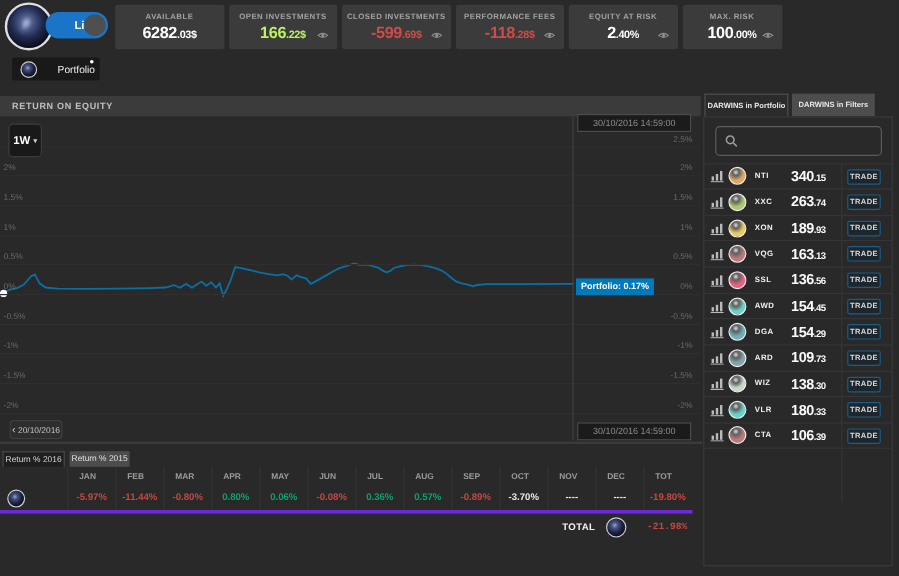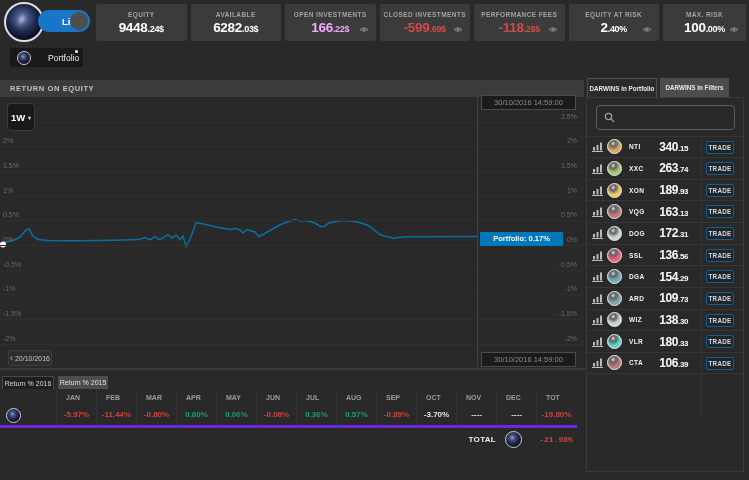--- a/index.html
+++ b/index.html
@@ -26,21 +26,21 @@
 .gridline{position:absolute;left:0;width:584px;height:1px;background:#2f2f2f;}
 .tick{position:absolute;font-size:7px;color:#6b6b6b;}
 .tick.left{left:3px;}
 .tick.right{right:7px;text-align:right;}
 #range-btn{position:absolute;left:7px;top:103px;width:28px;height:28px;background:#191919;border:1px solid #3c3c3c;border-radius:4px;color:#fff;font-size:9.5px;font-weight:bold;text-align:center;line-height:28px;box-sizing:border-box;}
 #range-btn .car{font-size:6px;vertical-align:1px;color:#cfcfcf;}
 #crosshair{position:absolute;left:477px;top:97px;width:1px;height:270px;background:#414141;}
 .datebox{position:absolute;left:481px;width:95px;height:15px;background:#1b1b1b;border:1px solid #4c4c4c;box-sizing:border-box;color:#8b8b8b;font-size:7.5px;text-align:center;line-height:13px;}
 #datebox-top{top:95px;}
 #datebox-bottom{top:352px;}
-#portfolio-flag{position:absolute;left:480px;top:231.5px;width:83px;height:14px;background:#0079bb;color:#fff;font-size:7.5px;font-weight:bold;text-align:center;line-height:14px;}
+#portfolio-flag{position:absolute;left:480px;top:231.5px;width:65px;height:14px;background:#0079bb;color:#fff;font-size:7.5px;font-weight:bold;text-align:center;line-height:14px;}
 #back-btn{position:absolute;left:8px;top:350px;width:44px;height:16px;background:#2e2e2e;border:1px solid #3e3e3e;border-radius:3px;box-sizing:border-box;color:#c4c8c8;font-size:7px;text-align:center;line-height:14px;}
 #back-btn .chev{font-size:9px;margin-right:2px;}
 #chart-table-divider{position:absolute;left:0;top:368px;width:585px;height:2px;background:#3b3b3b;}
 
 #panel{position:absolute;left:586px;top:97px;width:158px;height:375px;border:1px solid #3a3a3a;box-sizing:border-box;background:#292929;}
 #panel-tabs{position:absolute;left:587px;top:78px;display:flex;}
 .ptab{height:19px;font-size:6.3px;font-weight:bold;color:#e8e8e8;text-align:center;line-height:19px;box-sizing:border-box;}
 .ptab.active{width:70px;background:#2b2b2b;border:1px solid #4f4f4f;border-bottom:none;}
 .ptab.inactive{width:69px;background:#4d4d4d;margin-left:3px;}
 #searchbox{position:absolute;left:9px;top:7px;width:139px;height:25px;border:1.5px solid #5c5c5c;border-radius:4px;box-sizing:border-box;background:transparent;}
@@ -76,30 +76,26 @@
 <body>
 
 <div id="app">
   <div id="avatar"></div>
   <div id="live-toggle">
     <span id="live-label">Live</span>
     <span id="live-knob"></span>
   </div>
   <div id="stats">
       <div class="stat">
-        <div class="lbl">EQUITY</div>
-        <div class="val" style="color:#ffffff">9448<span class="dec">.24$</span></div>
-      </div>
-      <div class="stat">
         <div class="lbl">AVAILABLE</div>
         <div class="val" style="color:#ffffff">6282<span class="dec">.03$</span></div>
       </div>
       <div class="stat">
         <div class="lbl">OPEN INVESTMENTS</div>
-        <div class="val" style="color:#f0abfc">166<span class="dec">.22$</span></div>
+        <div class="val" style="color:#bef264">166<span class="dec">.22$</span></div>
         <span class="eye"><svg width="10" height="7" viewBox="0 0 10 7">
             <path d="M1 3.5 Q5 0.2 9 3.5 Q5 6.8 1 3.5 Z" fill="none" stroke="#8f8f8f" stroke-width="0.9"></path>
             <circle cx="5" cy="3.5" r="1.3" fill="#8f8f8f"></circle>
           </svg></span>
       </div>
       <div class="stat">
         <div class="lbl">CLOSED INVESTMENTS</div>
         <div class="val" style="color:#cf4b48">-599<span class="dec">.69$</span></div>
         <span class="eye"><svg width="10" height="7" viewBox="0 0 10 7">
             <path d="M1 3.5 Q5 0.2 9 3.5 Q5 6.8 1 3.5 Z" fill="none" stroke="#8f8f8f" stroke-width="0.9"></path>
@@ -243,35 +239,35 @@
           <span class="dval">163<span class="dec">.13</span></span>
           <span class="trade">TRADE</span>
         </div>
         <div class="drow">
           <span class="bars"><svg width="12" height="11" viewBox="0 0 12 11">
               <rect x="1" y="6" width="2" height="3.5" fill="#b9b9b9"></rect>
               <rect x="4.5" y="4" width="2" height="5.5" fill="#b9b9b9"></rect>
               <rect x="8" y="1.5" width="2" height="8" fill="#b9b9b9"></rect>
               <rect x="0" y="10" width="11" height="1" fill="#b9b9b9"></rect>
             </svg></span>
-          <span class="ball" style="background:radial-gradient(circle at 40% 28%, rgba(255,255,255,0.85) 0%, rgba(255,255,255,0.25) 22%, #cad8cb 55%)"></span>
-          <span class="tick3">DOG</span>
-          <span class="dval">172<span class="dec">.31</span></span>
-          <span class="trade">TRADE</span>
-        </div>
-        <div class="drow">
-          <span class="bars"><svg width="12" height="11" viewBox="0 0 12 11">
-              <rect x="1" y="6" width="2" height="3.5" fill="#b9b9b9"></rect>
-              <rect x="4.5" y="4" width="2" height="5.5" fill="#b9b9b9"></rect>
-              <rect x="8" y="1.5" width="2" height="8" fill="#b9b9b9"></rect>
-              <rect x="0" y="10" width="11" height="1" fill="#b9b9b9"></rect>
-            </svg></span>
           <span class="ball" style="background:radial-gradient(circle at 40% 28%, rgba(255,255,255,0.85) 0%, rgba(255,255,255,0.25) 22%, #eb6081 55%)"></span>
           <span class="tick3">SSL</span>
           <span class="dval">136<span class="dec">.56</span></span>
+          <span class="trade">TRADE</span>
+        </div>
+        <div class="drow">
+          <span class="bars"><svg width="12" height="11" viewBox="0 0 12 11">
+              <rect x="1" y="6" width="2" height="3.5" fill="#b9b9b9"></rect>
+              <rect x="4.5" y="4" width="2" height="5.5" fill="#b9b9b9"></rect>
+              <rect x="8" y="1.5" width="2" height="8" fill="#b9b9b9"></rect>
+              <rect x="0" y="10" width="11" height="1" fill="#b9b9b9"></rect>
+            </svg></span>
+          <span class="ball" style="background:radial-gradient(circle at 40% 28%, rgba(255,255,255,0.85) 0%, rgba(255,255,255,0.25) 22%, #67d2c8 55%)"></span>
+          <span class="tick3">AWD</span>
+          <span class="dval">154<span class="dec">.45</span></span>
           <span class="trade">TRADE</span>
         </div>
         <div class="drow">
           <span class="bars"><svg width="12" height="11" viewBox="0 0 12 11">
               <rect x="1" y="6" width="2" height="3.5" fill="#b9b9b9"></rect>
               <rect x="4.5" y="4" width="2" height="5.5" fill="#b9b9b9"></rect>
               <rect x="8" y="1.5" width="2" height="8" fill="#b9b9b9"></rect>
               <rect x="0" y="10" width="11" height="1" fill="#b9b9b9"></rect>
             </svg></span>
           <span class="ball" style="background:radial-gradient(circle at 40% 28%, rgba(255,255,255,0.85) 0%, rgba(255,255,255,0.25) 22%, #6fb0b6 55%)"></span>

